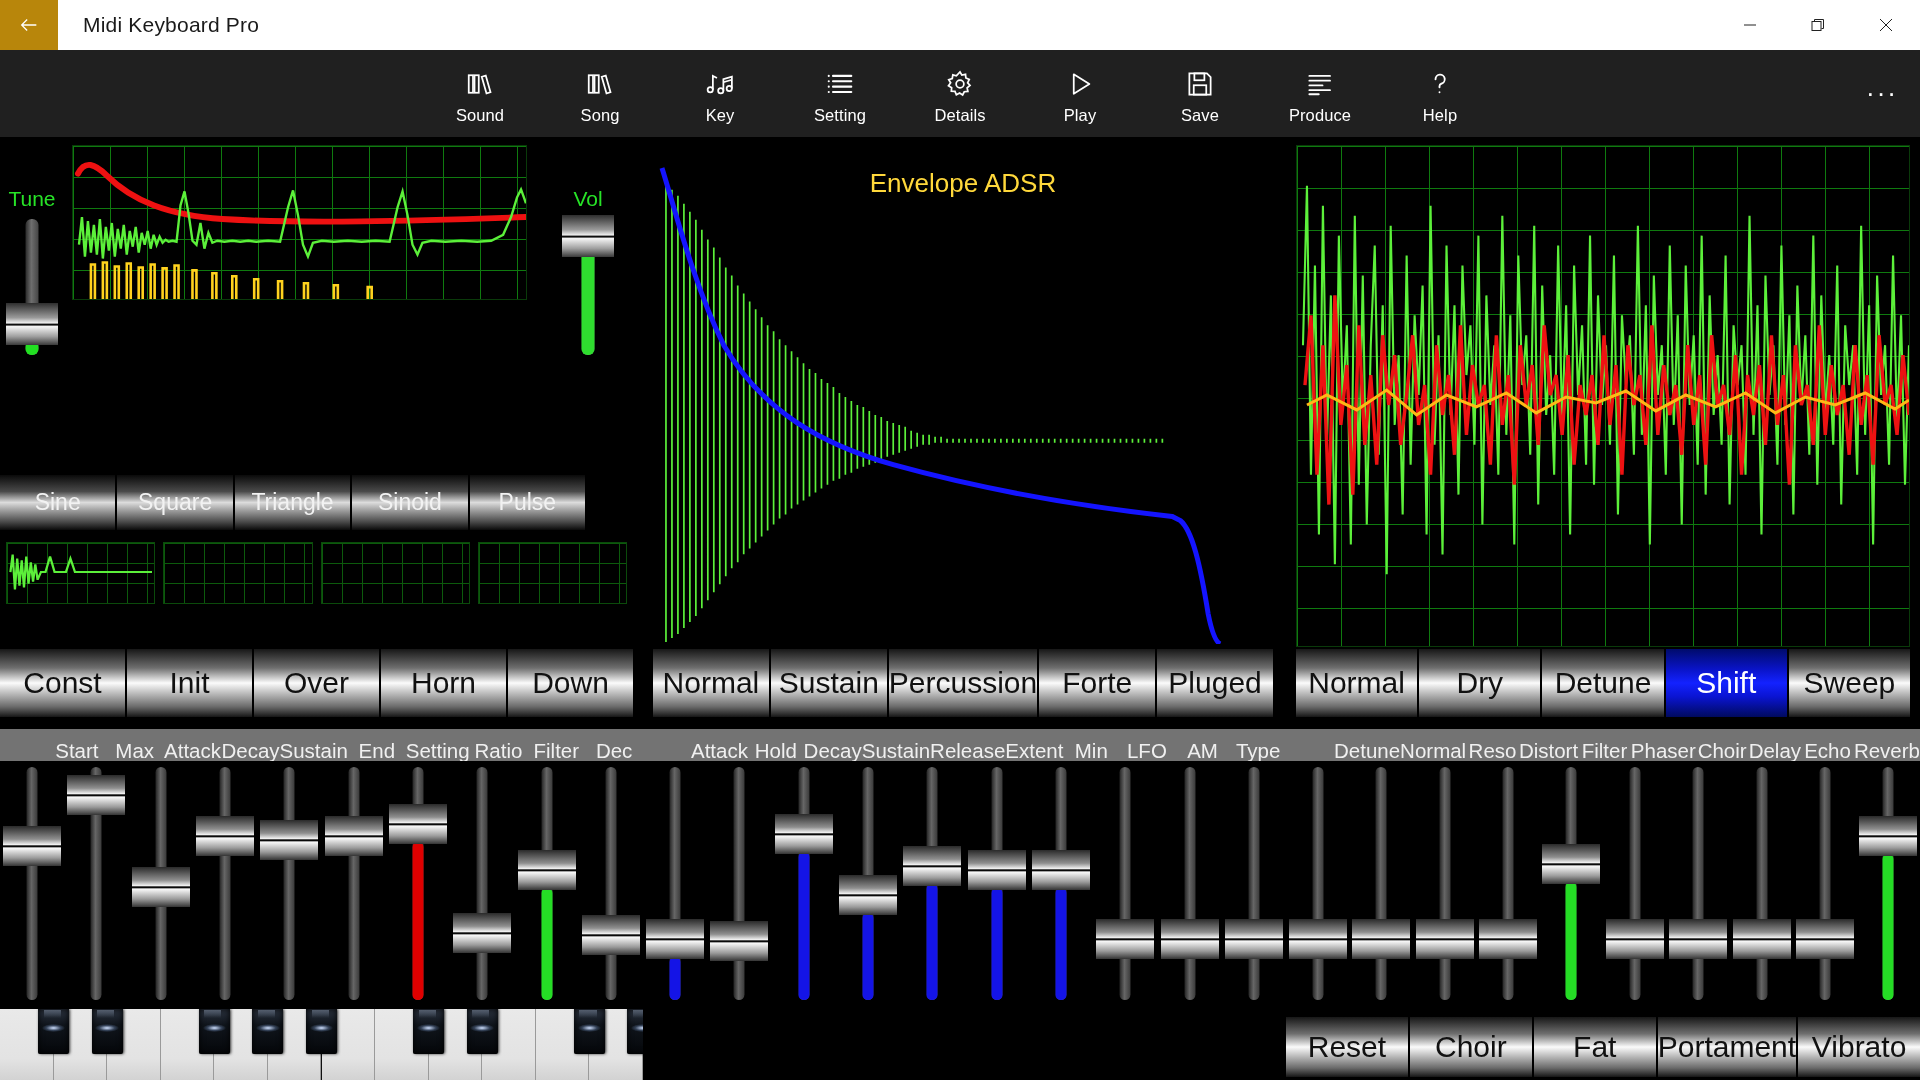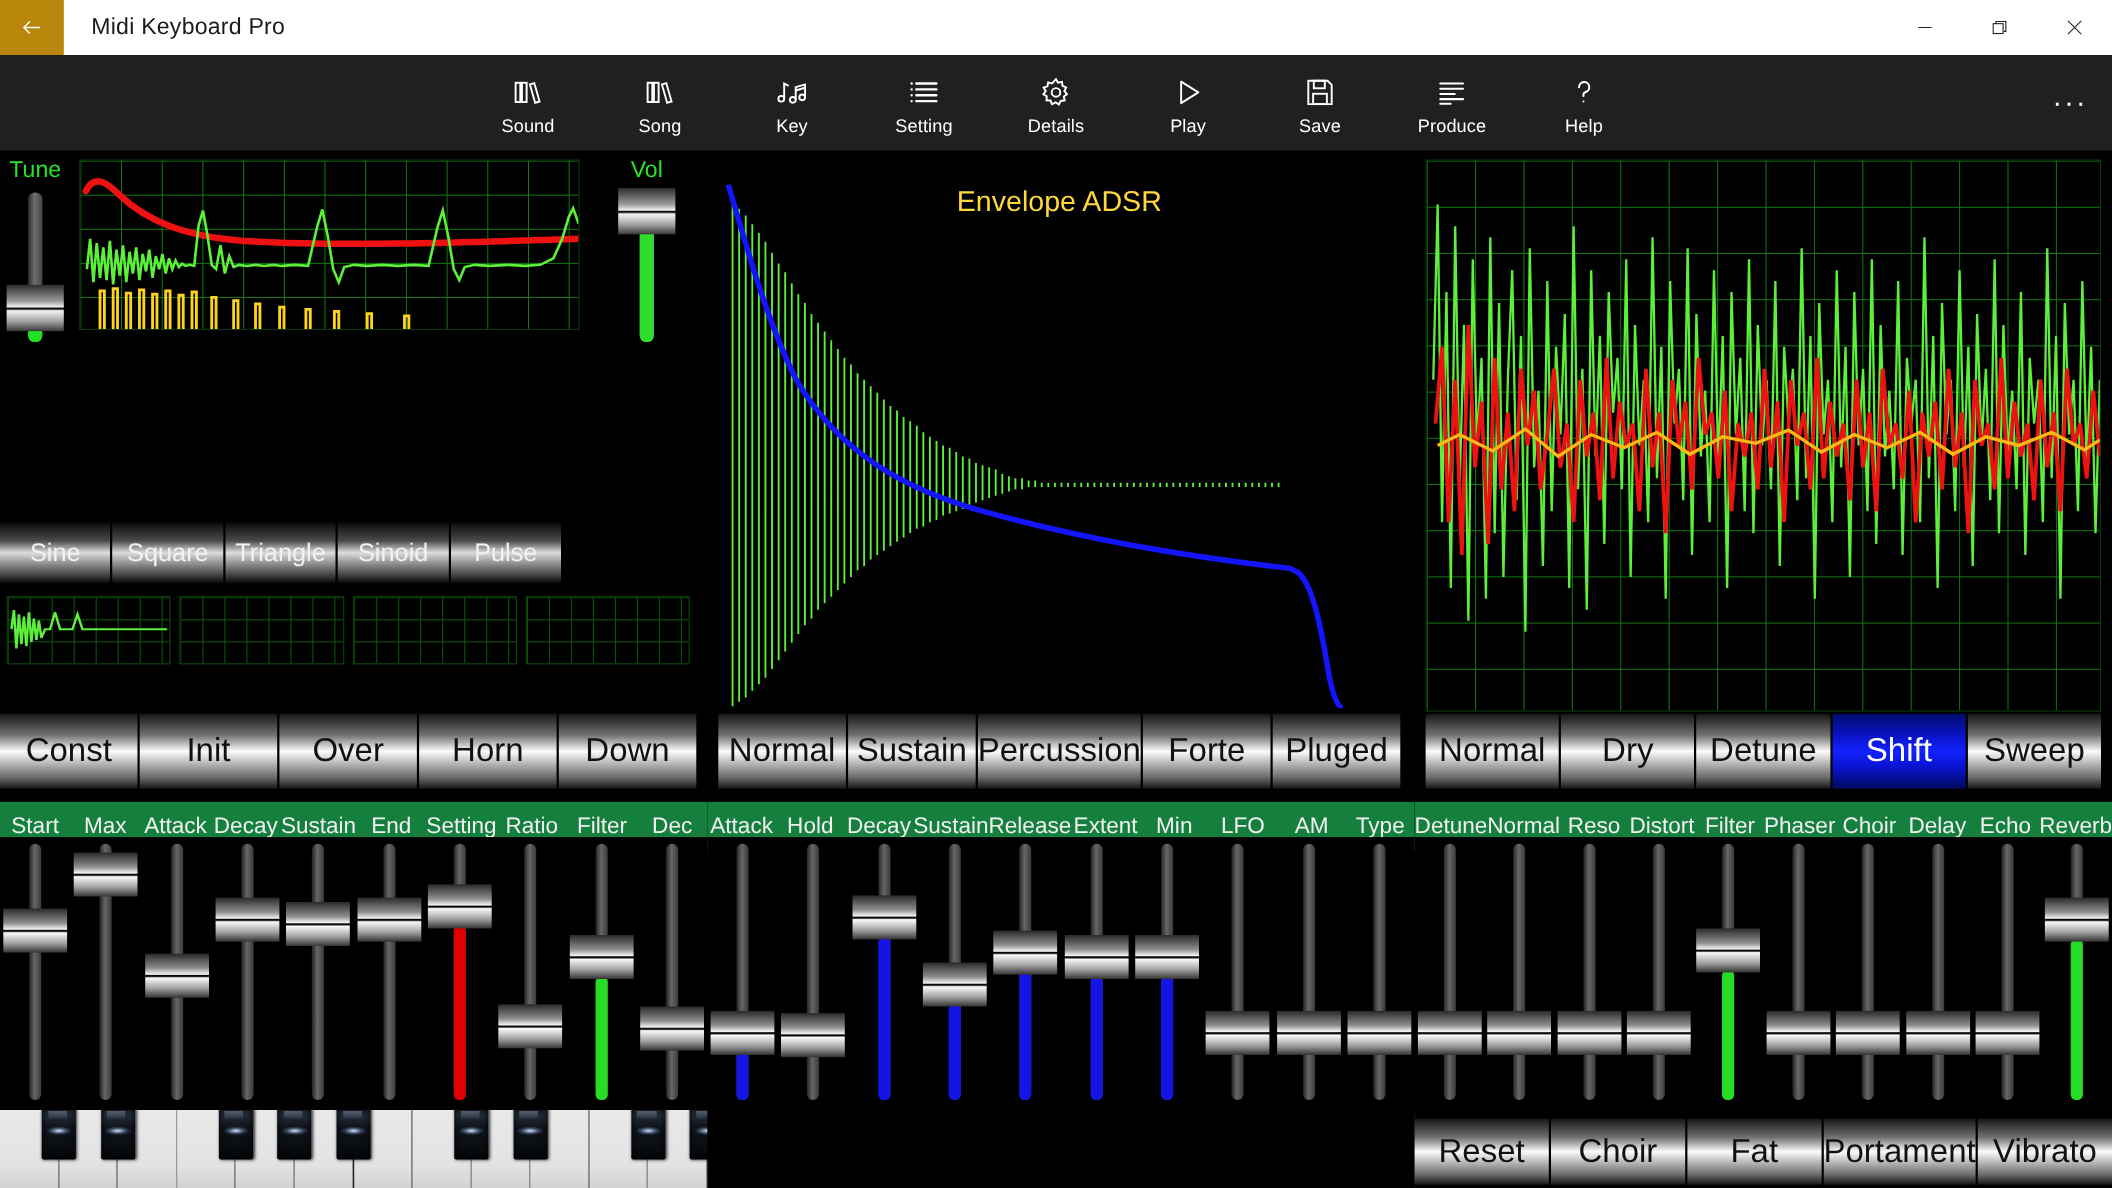--- a/index.html
+++ b/index.html
@@ -35,21 +35,21 @@
   
   .scope { position: relative; background: #000; border: 1px solid #0a3a0a; overflow: hidden; }
   .grid-bg { position: absolute; inset: 0;
     background-image: linear-gradient(to right, #0f7a0f 1px, transparent 1px),
                       linear-gradient(to bottom, #0f7a0f 1px, transparent 1px);
   }
   .scope svg { position: absolute; inset: 0; width: 100%; height: 100%; }
   .scope-title { position: absolute; width: 100%; text-align: center; color: #ffd83b; font-size: 26px; z-index: 4; text-shadow: 0 0 3px #000; }
 
   
-  .vslider { position: absolute; width: 52px; }
+  .vslider { position: absolute; width: 52px; margin-top: 44px; }
   .vslider .vlabel { text-align: center; color: #27e327; font-size: 21px; }
   .vtrack-wrap { position: relative; margin: 0 auto; width: 52px; }
   .vtrack { position: absolute; left: 50%; transform: translateX(-50%); width: 13px; border-radius: 6px;
             background: linear-gradient(to right,#2b2b2b,#6e6e6e 45%,#454545); }
   .vfill { position: absolute; left: 50%; transform: translateX(-50%); width: 13px; border-radius: 6px; }
   .vhandle { position: absolute; left: 0; width: 52px; height: 42px; cursor: pointer;
     background: linear-gradient(to bottom,#2e2e2e 0%,#9a9a9a 35%,#f2f2f2 48%,#0d0d0d 50%,#0d0d0d 52%,#f5f5f5 56%,#9e9e9e 80%,#3a3a3a 100%); }
 
   
   .btn-row { display: flex; gap: 2px; }
@@ -61,21 +61,21 @@
   .sbtn.active { color: #fff;
           background: linear-gradient(to bottom,#000b6b 0%,#0a14c8 30%,#1322ff 50%,#0a14d2 70%,#000a5e 100%); }
 
   
   .thumbs { display: flex; gap: 8px; padding: 0 6px; }
   .thumb { flex: 1; height: 62px; position: relative; background: #000; border: 1px solid #0b4a0b; overflow: hidden; }
   .thumb .grid-bg { background-image: linear-gradient(to right,#0c5a0c 1px,transparent 1px), linear-gradient(to bottom,#0c5a0c 1px,transparent 1px); background-size: 20px 20px; }
   .thumb svg { position: absolute; inset: 0; width: 100%; height: 100%; }
 
   
-  .lbl-strip { display: flex; align-items: center; background: #15803d; height: 44px; }
+  .lbl-strip { display: flex; align-items: center; background: #737373; height: 44px; padding-left: 48px; }
   .lbl-strip span { flex: 1; text-align: center; color: #f0f0f0; font-size: 20.5px; white-space: nowrap; }
 
   
   .bank { display: flex; background: #000; }
   .sl { flex: 1; position: relative; }
   .sl-track { position: absolute; left: 50%; transform: translateX(-50%); top: 6px; bottom: 4px; width: 11px; border-radius: 6px;
               background: linear-gradient(to right,#242424,#666 45%,#3a3a3a); }
   .sl-fill { position: absolute; left: 50%; transform: translateX(-50%); width: 11px; border-radius: 5px; bottom: 4px; }
   .sl-handle { position: absolute; left: 50%; transform: translateX(-50%); width: 58px; height: 40px; cursor: pointer;
     background: linear-gradient(to bottom,#2a2a2a 0%,#8f8f8f 33%,#f4f4f4 47%,#0a0a0a 49.5%,#0a0a0a 51.5%,#fafafa 55%,#9b9b9b 80%,#343434 100%); }
@@ -248,21 +248,21 @@
 
     <div class="vslider" style="left:562px; top:6px;">
       <div class="vlabel">Vol</div>
       <div class="vtrack-wrap" style="height:150px;">
         <div class="vtrack" style="top:8px; bottom:6px;"></div>
         <div class="vfill" style="bottom:6px; height:105px; background:#2fdd2f;"></div>
         <div class="vhandle" style="top:4px;"></div>
       </div>
     </div>
 
-    <div class="btn-row" style="position:absolute; top:338px; left:0; width:510px; height:55px;">
+    <div class="btn-row" style="position:absolute; top:338px; left:0; width:585px; height:55px;">
       <div class="sbtn dark">Sine</div>
       <div class="sbtn dark">Square</div>
       <div class="sbtn dark">Triangle</div>
       <div class="sbtn dark">Sinoid</div>
       <div class="sbtn dark">Pulse</div>
     </div>
 
     <div class="thumbs" style="position:absolute; top:405px; left:0; width:633px;">
       <div class="thumb">
         <div class="grid-bg"></div>

